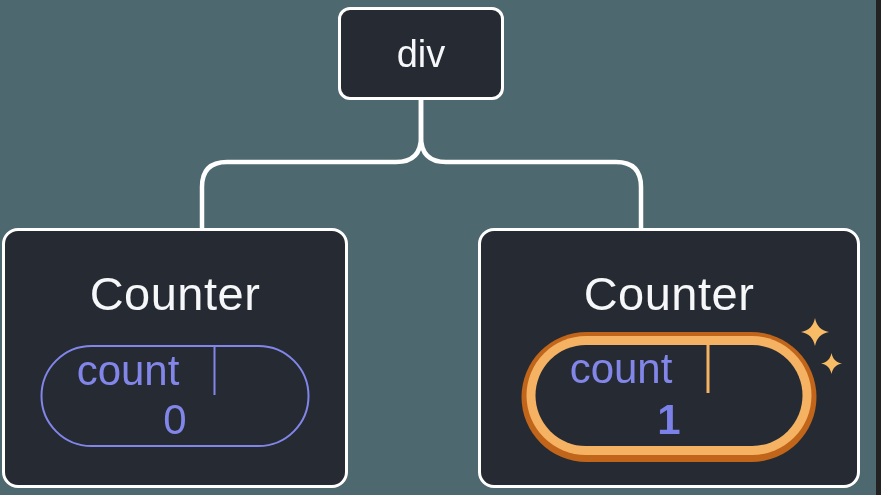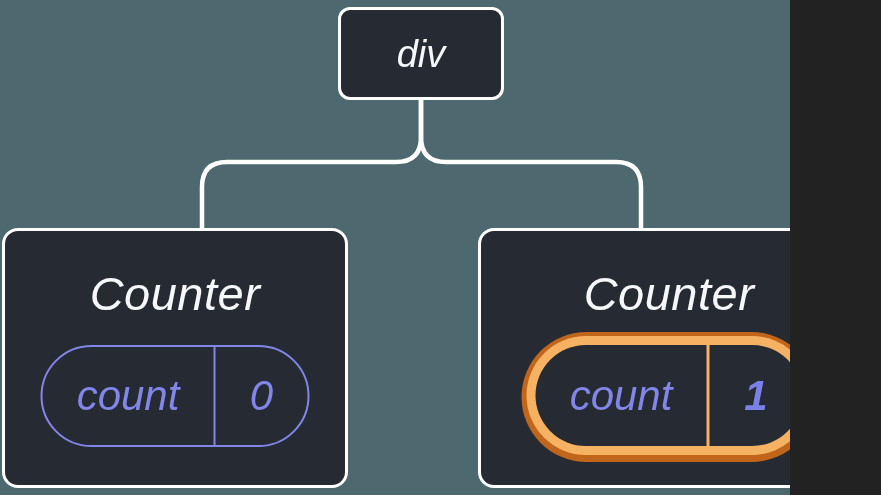--- a/index.html
+++ b/index.html
@@ -2,26 +2,25 @@
 <html style="--background: #4d686e; --panel: #252a33; --line: #ffffff; --text-light: #f6f7f9; --purple: #8286e9; --value-purple: #7b81e8; --gold: #f5b263; --orange: #c0651a; --sparkle: #f8bc66;"><head>
 <meta charset="utf-8">
 <style>
   html, body {
     margin: 0;
     padding: 0;
     background: #222;
   }
   .stage {
     position: relative;
-    width: 790px;
+    width: 876px;
     height: 495px;
     overflow: hidden;
     background: var(--background, #4d686e);
     font-family: "Liberation Sans", sans-serif;
-    font-style: italic;
   }
   .connectors {
     position: absolute;
     left: 0;
     top: 0;
   }
   .conn {
     fill: none;
     stroke: var(--line, #fff);
     stroke-width: 4.5;
@@ -66,20 +65,21 @@
     font-size: 47px;
     line-height: 46px;
     letter-spacing: 0.5px;
   }
   .pill {
     display: flex;
     align-items: stretch;
     box-sizing: border-box;
     border-radius: 999px;
     overflow: hidden;
+    flex-direction: column;
   }
   .pill-plain {
     position: absolute;
     left: 50%;
     top: 114px;
     transform: translateX(-50%);
     width: 269px;
     height: 102px;
     border: 2.5px solid var(--purple, #8286e9);
   }

